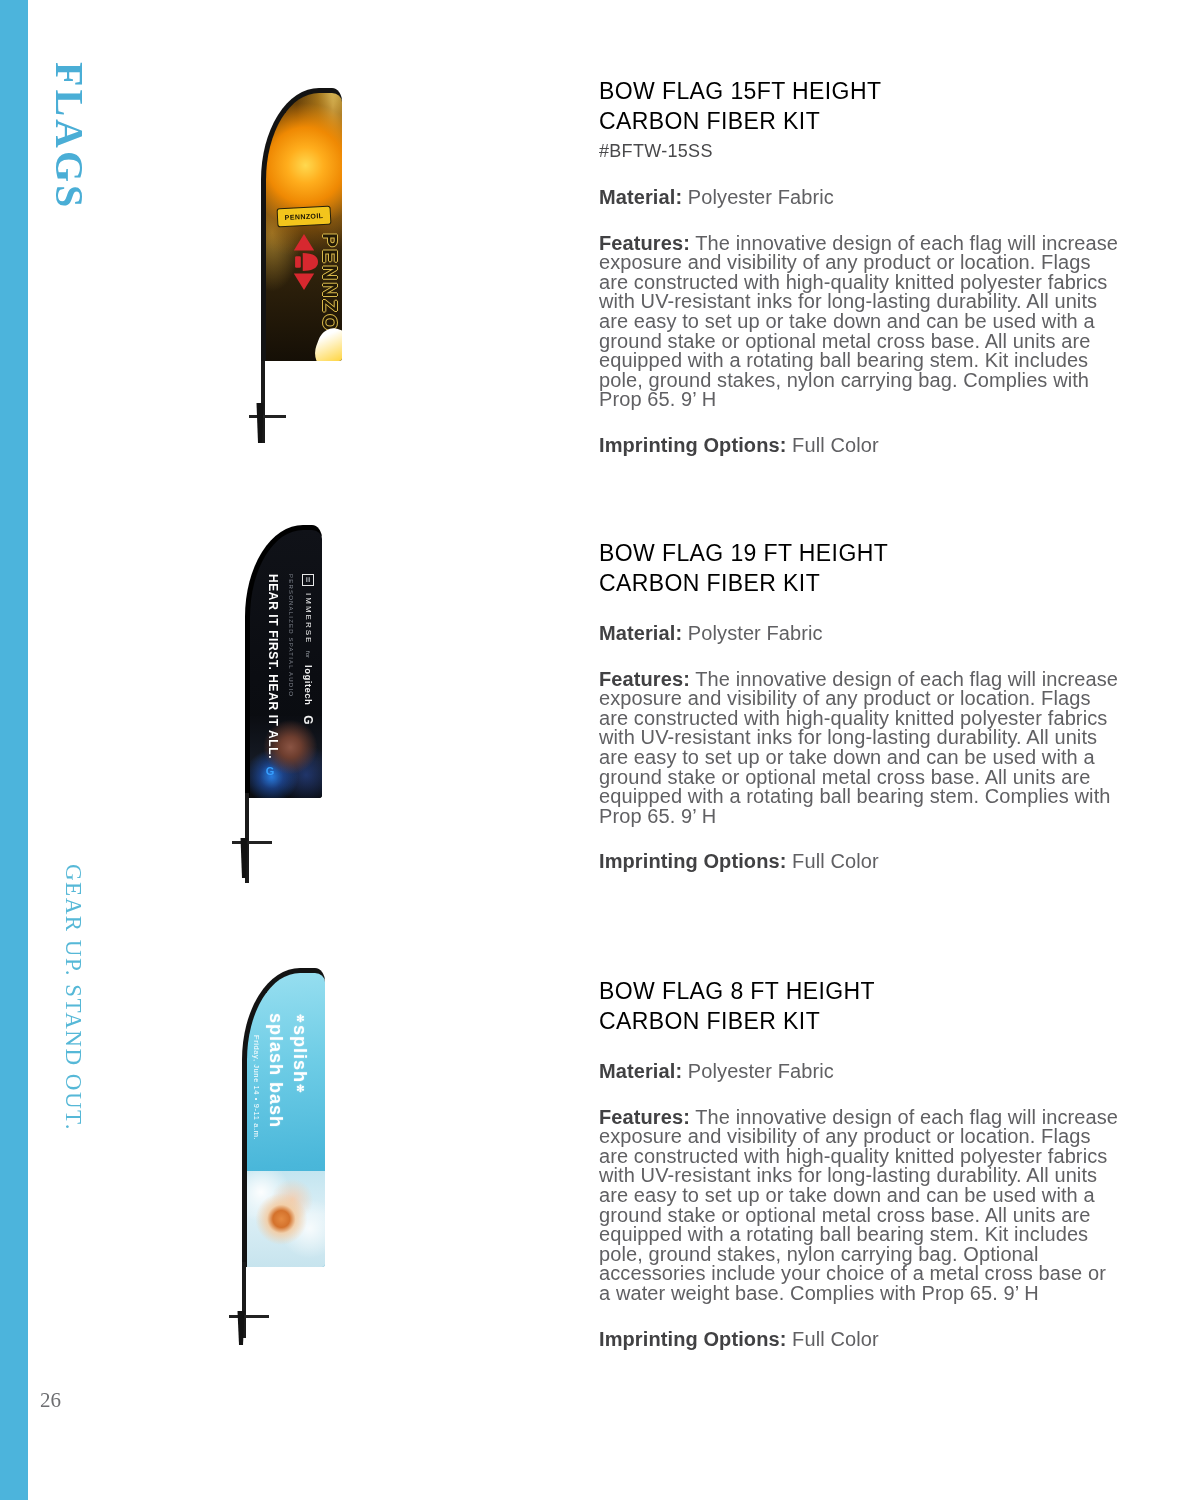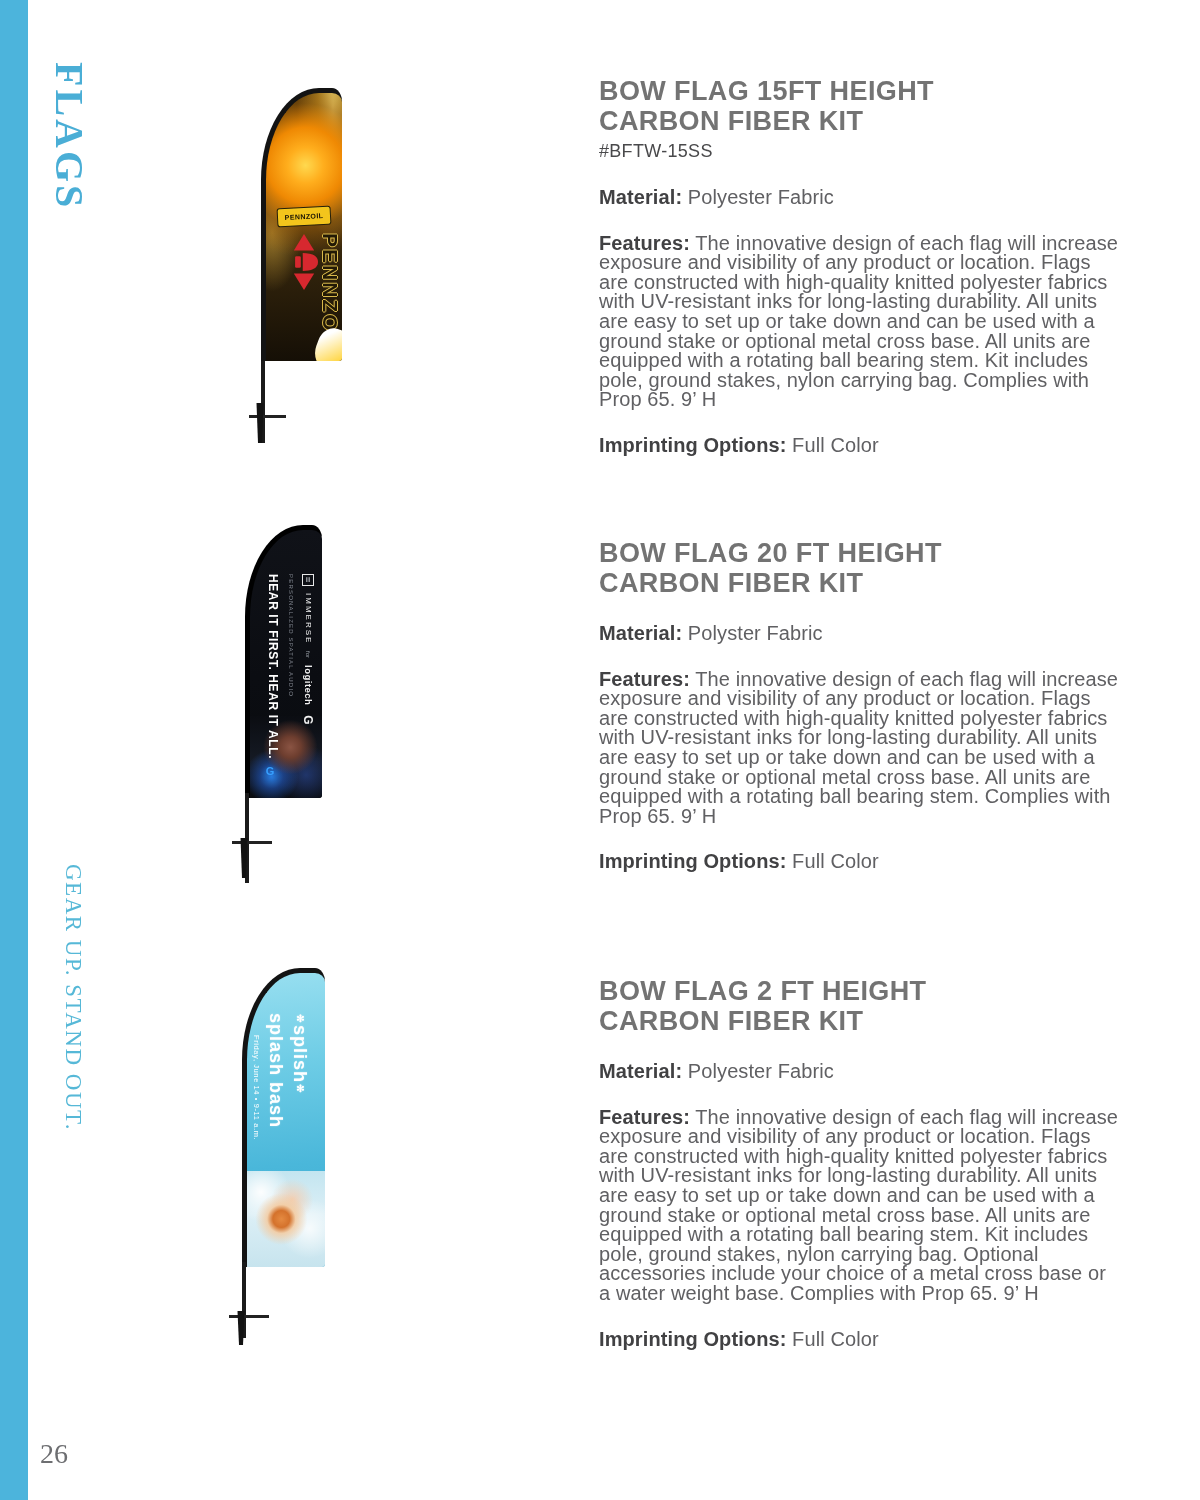--- a/index.html
+++ b/index.html
@@ -7,27 +7,27 @@
         font-family:"Liberation Sans",sans-serif;}
 
   
   .accent-bar{position:absolute;left:0;top:0;width:28px;height:1500px;background:#4CB4DC;}
   .category-title{position:absolute;left:46px;top:62px;writing-mode:vertical-rl;
         font-family:"Liberation Serif",serif;font-size:40px;font-weight:700;
         letter-spacing:3px;color:#4AAED6;}
   .tagline{position:absolute;left:60px;top:864px;writing-mode:vertical-rl;
         font-family:"Liberation Serif",serif;font-size:23px;font-weight:400;
         letter-spacing:1.5px;color:#56B8D7;}
-  .page-number{position:absolute;left:40px;top:1438px;
-        font-family:"Liberation Serif",serif;font-size:28px;color:#6D6E71;}
+  .page-number{position:absolute;left:40px;top:1388px;
+        font-family:"Liberation Serif",serif;font-size:21px;color:#6D6E71;}
 
   
   .prod{position:absolute;left:599px;width:522px;}
-  .prod .t1,.prod .t2{display:block;font-size:27px;line-height:30px;font-weight:700;
-        color:#737373;letter-spacing:0.4px;}
+  .prod .t1,.prod .t2{display:block;font-size:23px;line-height:30px;font-weight:400;
+        color:#000000;letter-spacing:0.4px;}
   .sku{margin-top:5px;font-size:18px;font-weight:500;color:#49494B;letter-spacing:0.3px;}
   .line{margin-top:26px;font-size:20px;line-height:19.6px;color:#606063;letter-spacing:0.1px;}
   .line b{color:#414143;font-weight:700;}
   .pos1{top:76px;} .pos2{top:538px;} .pos3{top:976px;}
 
   
   .flag{position:absolute;}
   .fabric{position:absolute;overflow:hidden;border-left:5px solid #131313;border-top:5px solid #131313;
         border-top-left-radius:58px 92px;border-top-right-radius:10px 14px;border-bottom-right-radius:3px;}
   .rod,.cross,.spike{position:absolute;background:#1a1a1a;}
@@ -190,40 +190,40 @@
       <span>The innovative design of each flag will increase exposure and visibility of any product or location. Flags are constructed with high-quality knitted polyester fabrics with UV-resistant inks for long-lasting durability. All units are easy to set up or take down and can be used with a ground stake or optional metal cross base. All units are equipped with a rotating ball bearing stem. Kit includes pole, ground stakes, nylon carrying bag. Complies with Prop 65. 9’ H</span>
     </div>
     <div class="line">
       <b>Imprinting Options:</b>
       <span>Full Color</span>
     </div>
   </div>
 
   <div class="prod pos2">
     <div>
-      <span class="t1">BOW FLAG 20 FT HEIGHT</span>
+      <span class="t1">BOW FLAG 19 FT HEIGHT</span>
       <span class="t2">CARBON FIBER KIT</span>
     </div>
     <div class="line">
       <b>Material:</b>
       <span>Polyster Fabric</span>
     </div>
     <div class="line">
       <b>Features:</b>
       <span>The innovative design of each flag will increase exposure and visibility of any product or location. Flags are constructed with high-quality knitted polyester fabrics with UV-resistant inks for long-lasting durability. All units are easy to set up or take down and can be used with a ground stake or optional metal cross base. All units are equipped with a rotating ball bearing stem. Complies with Prop 65. 9’ H</span>
     </div>
     <div class="line">
       <b>Imprinting Options:</b>
       <span>Full Color</span>
     </div>
   </div>
 
   <div class="prod pos3">
     <div>
-      <span class="t1">BOW FLAG 2 FT HEIGHT</span>
+      <span class="t1">BOW FLAG 8 FT HEIGHT</span>
       <span class="t2">CARBON FIBER KIT</span>
     </div>
     <div class="line">
       <b>Material:</b>
       <span>Polyester Fabric</span>
     </div>
     <div class="line">
       <b>Features:</b>
       <span>The innovative design of each flag will increase exposure and visibility of any product or location. Flags are constructed with high-quality knitted polyester fabrics with UV-resistant inks for long-lasting durability. All units are easy to set up or take down and can be used with a ground stake or optional metal cross base. All units are equipped with a rotating ball bearing stem. Kit includes pole, ground stakes, nylon carrying bag. Optional accessories include your choice of a metal cross base or a water weight base. Complies with Prop 65. 9’ H</span>
     </div>

